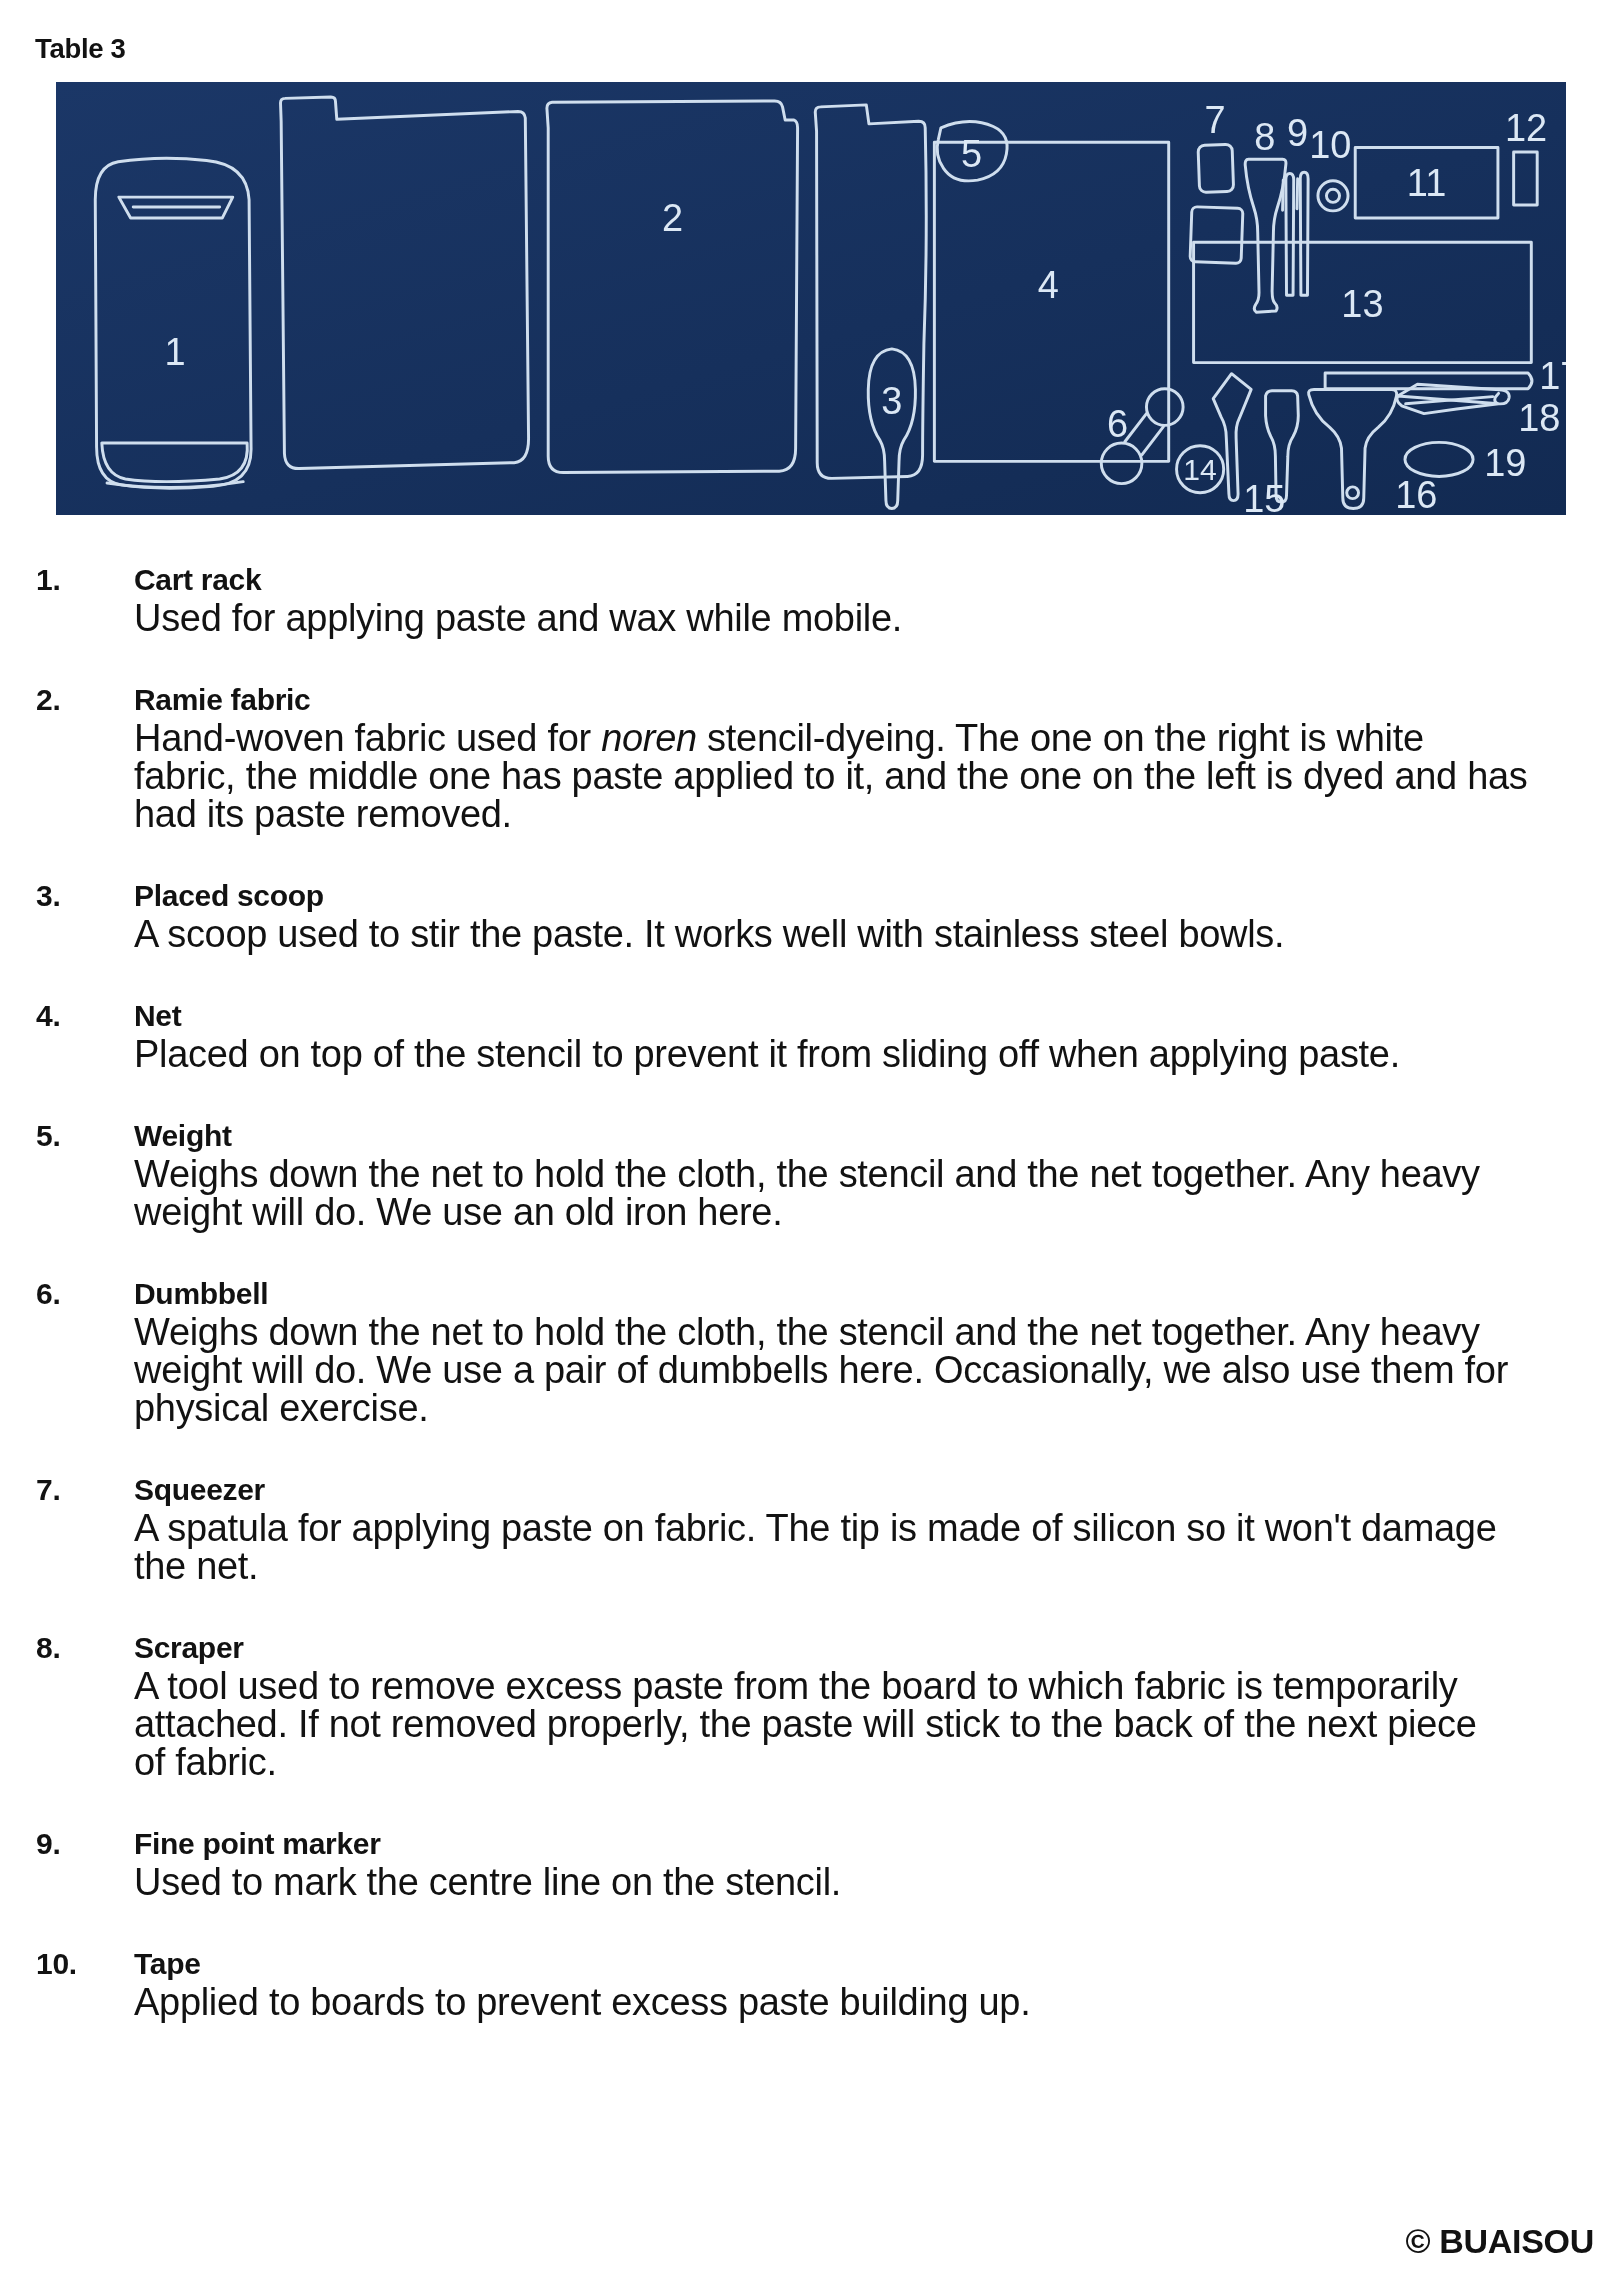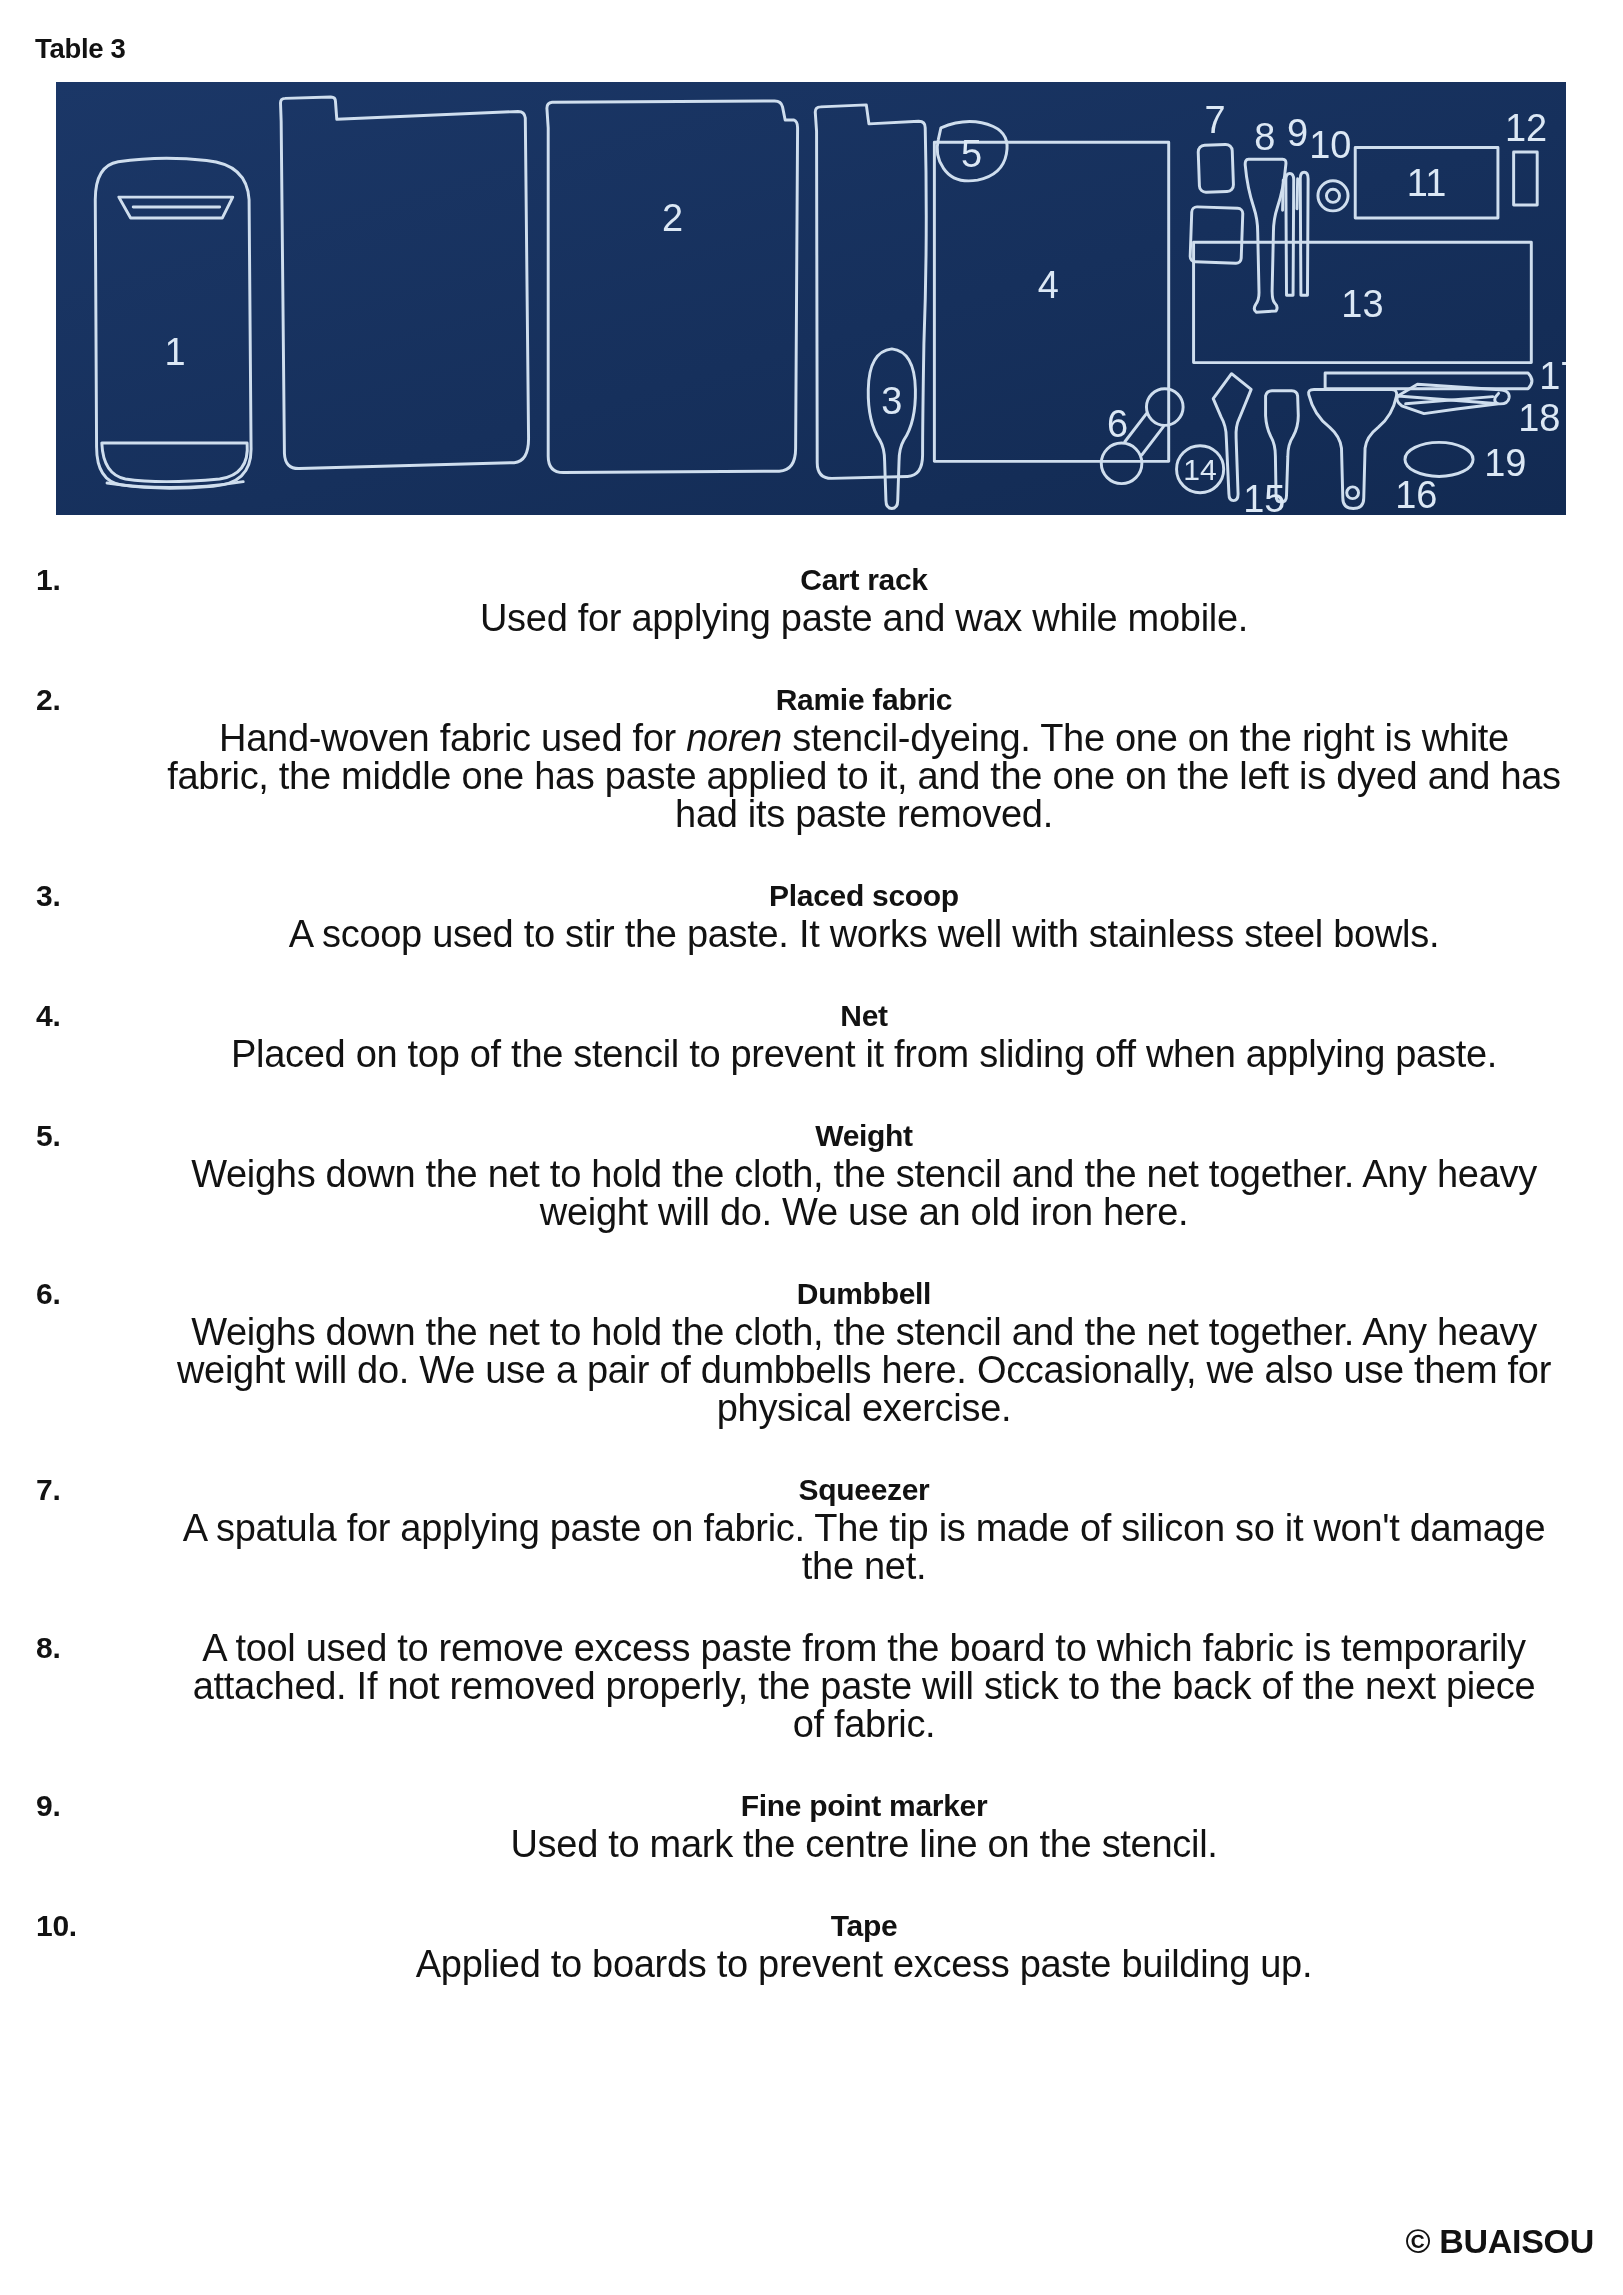--- a/index.html
+++ b/index.html
@@ -28,21 +28,21 @@
   .fig-label.small { font-size:46px; }
   .fig-label.start { text-anchor:start; }
   .list {
     position:absolute; left:36px; top:561px; right:29px;
   }
   .item { display:flex; margin-bottom:44px; }
   .item-num {
     flex:none; width:98px;
     font-size:30px; font-weight:bold; line-height:38px; letter-spacing:-0.3px;
   }
-  .item-content { flex:1; min-width:0;text-align:center; }
+  .item-content { flex:1; min-width:0; }
   .item-title {
     font-size:30px; font-weight:bold; line-height:38px; letter-spacing:-0.3px;
   }
   .item-desc {
     font-size:38px; line-height:38px; letter-spacing:-0.3px;
     white-space:pre-line;
   }
   .copyright {
     position:absolute; right:29px; top:2222px;
     font-size:34px; font-weight:bold; letter-spacing:-0.3px;
@@ -217,20 +217,21 @@
       <div class="item-num">7.</div>
       <div class="item-content">
         <div class="item-title">Squeezer</div>
         <div class="item-desc">A spatula for applying paste on fabric. The tip is made of silicon so it won't damage
 the net.</div>
       </div>
     </div>
     <div class="item">
       <div class="item-num">8.</div>
       <div class="item-content">
+        <div class="item-title">Scraper</div>
         <div class="item-desc">A tool used to remove excess paste from the board to which fabric is temporarily
 attached. If not removed properly, the paste will stick to the back of the next piece
 of fabric.</div>
       </div>
     </div>
     <div class="item">
       <div class="item-num">9.</div>
       <div class="item-content">
         <div class="item-title">Fine point marker</div>
         <div class="item-desc">Used to mark the centre line on the stencil.</div>

